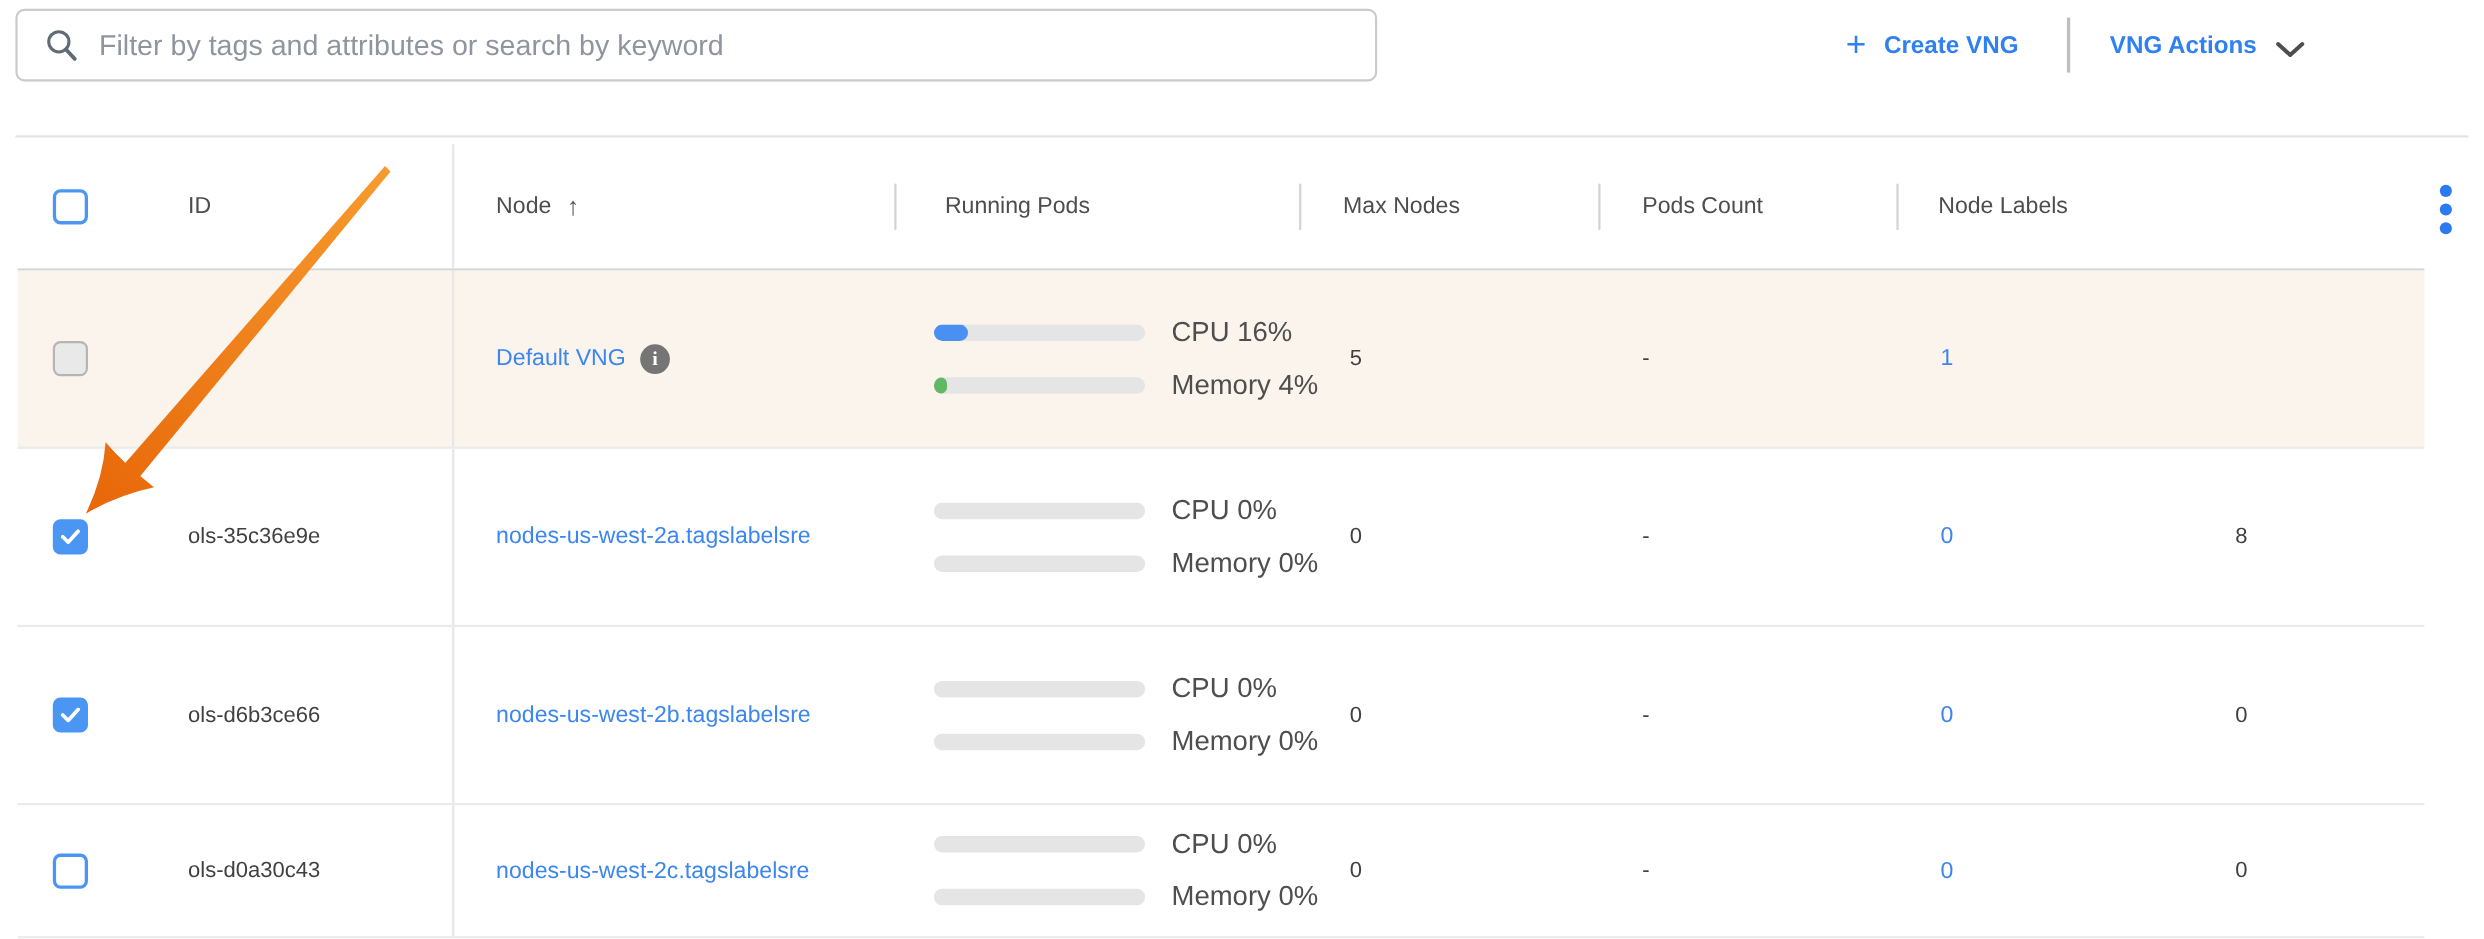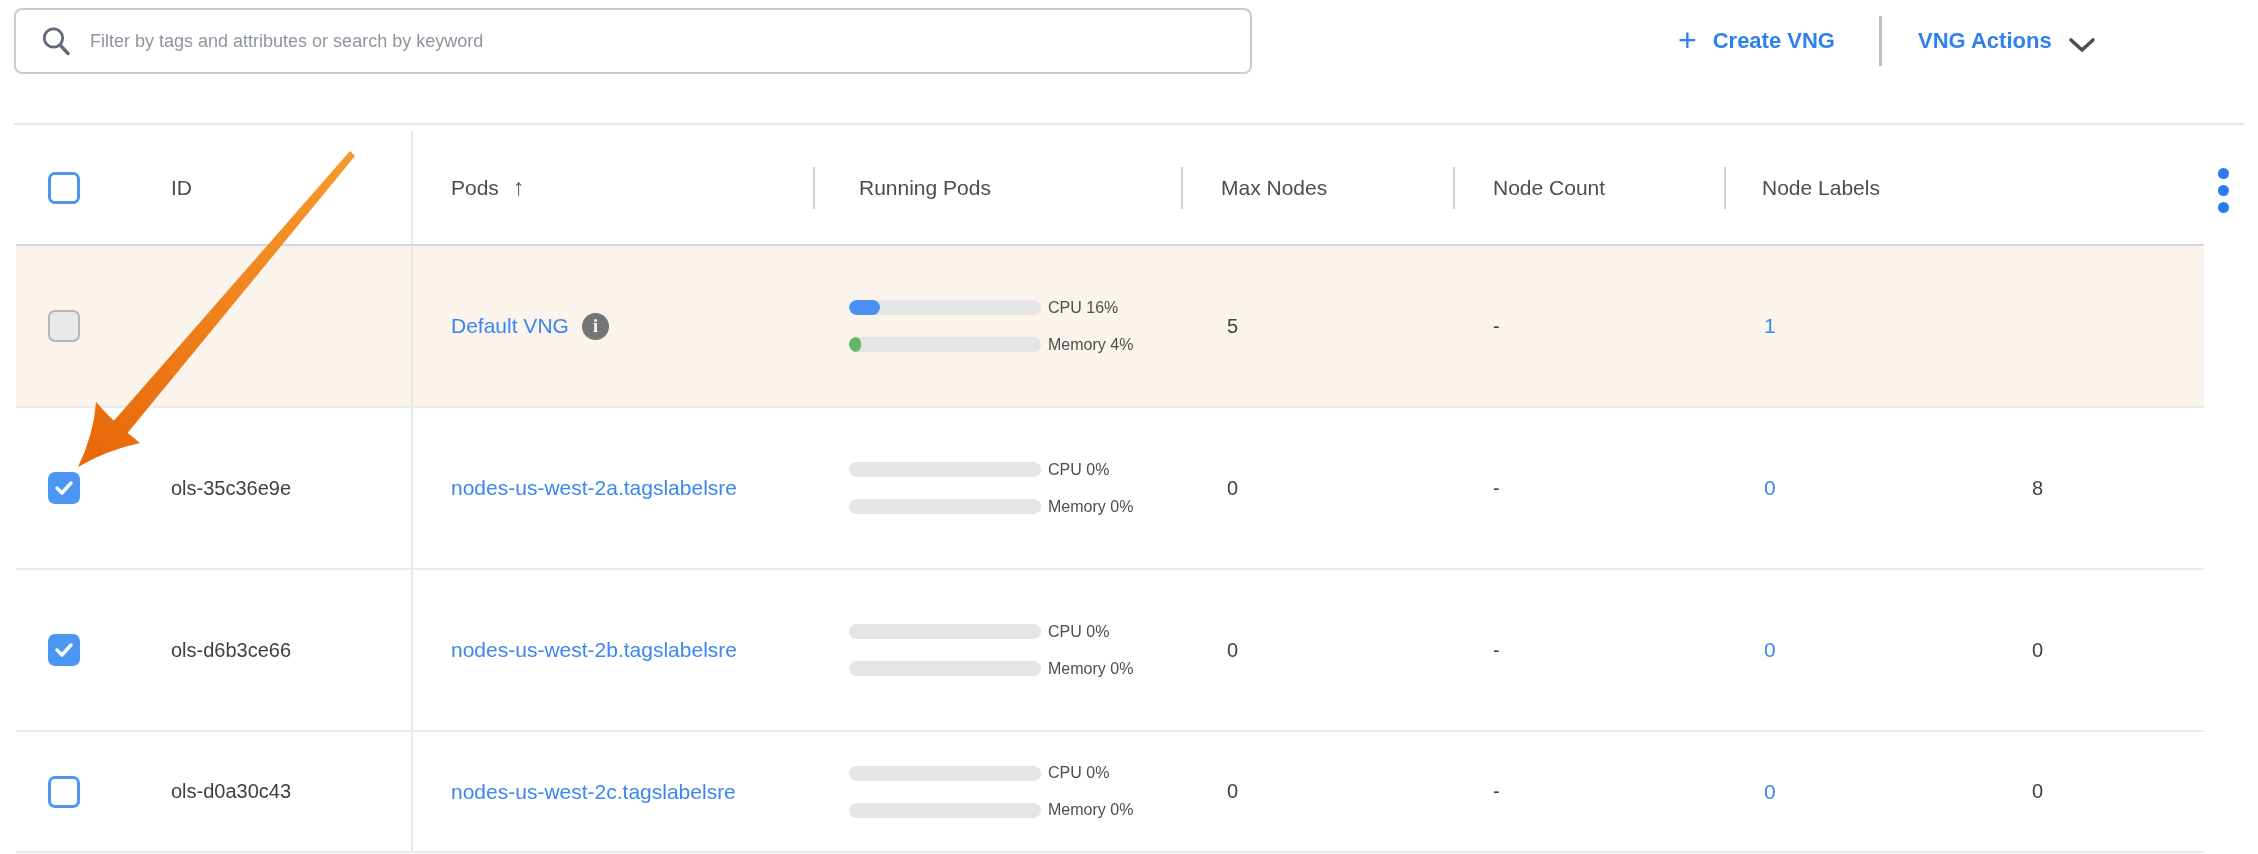--- a/index.html
+++ b/index.html
@@ -3,21 +3,21 @@
 <meta charset="utf-8">
 <style>
   html,body{margin:0;padding:0;background:#fff;}
   body{width:2258px;height:854px;position:relative;overflow:hidden;
        font-family:"Liberation Sans","DejaVu Sans",sans-serif;color:#404040;}
 
   
   .searchbox{position:absolute;left:14px;top:8px;width:1238px;height:66px;
     border:2px solid #c9cbce;border-radius:8px;display:flex;align-items:center;
     padding-left:24px;box-sizing:border-box;background:#fff;}
-  .searchbox .ph{color:#8e959e;font-size:18px;margin-left:18px;}
+  .searchbox .ph{color:#8e959e;font-size:26px;margin-left:18px;}
   .topactions{position:absolute;left:1660px;top:0;width:560px;height:82px;
     display:flex;align-items:center;}
   .btn-create{display:flex;align-items:center;gap:16px;cursor:pointer;margin-left:18px;}
   .plus{color:#2f80f0;font-size:32px;font-weight:400;line-height:1;margin-top:-3px;}
   .btn-blue-label{color:#2f80f0;font-size:22px;font-weight:700;}
   .vdiv{width:3px;height:50px;background:#bcbfc2;margin:0 36px 0 44px;}
   .btn-actions{display:flex;align-items:flex-end;gap:16px;cursor:pointer;}
 
   
   .table-top-border{position:absolute;left:14px;top:123px;width:2230px;height:2px;background:#e3e4e6;}
@@ -56,21 +56,21 @@
     display:inline-flex;align-items:center;justify-content:center;margin-left:13px;
     font-family:"Liberation Serif","DejaVu Serif",serif;font-weight:700;font-size:18px;cursor:pointer;}
 
   
   .res-wrap{display:flex;flex-direction:column;gap:19px;}
   .bar-row{display:flex;align-items:center;}
   .bar{position:relative;width:192px;height:15px;border-radius:8px;background:#e5e5e6;overflow:hidden;flex:0 0 auto;}
   .fill{position:absolute;left:0;top:0;height:100%;border-radius:8px;}
   .fill.cpu{background:#4a90f3;}
   .fill.mem{background:#62b865;}
-  .bar-label{margin-left:7px;color:#4e4e4e;font-size:16px;white-space:nowrap;}
+  .bar-label{margin-left:24px;color:#4e4e4e;font-size:25px;white-space:nowrap;}
 
   
   .kebab{position:absolute;left:2218px;top:168px;display:flex;flex-direction:column;gap:6px;cursor:pointer;}
   .kebab i{width:11px;height:11px;border-radius:50%;background:#2a7bf0;display:block;}
 
   
   .annotation{position:absolute;left:0;top:0;width:2258px;height:854px;pointer-events:none;}
 </style>
 </head>
 <body>
@@ -104,31 +104,31 @@
   <div class="grid hdr">
     <div class="cell c-check">
       <span class="cb">
         
       </span>
     </div>
     <div class="cell c-id">
         <span>ID</span>
       </div>
     <div class="cell c-name">
-      <span>Pods</span>
+      <span>Node</span>
       <span class="sort-arrow">↑</span>
     </div>
     <div class="cell c-pods hsep">
         <span>Running Pods</span>
       </div>
     <div class="cell c-max hsep">
         <span>Max Nodes</span>
       </div>
     <div class="cell c-count hsep">
-        <span>Node Count</span>
+        <span>Pods Count</span>
       </div>
     <div class="cell c-labels hsep">
         <span>Node Labels</span>
       </div>
   </div>
 
   <div class="grid row highlight">
     <div class="cell c-check">
       <span class="cb disabled">
         

